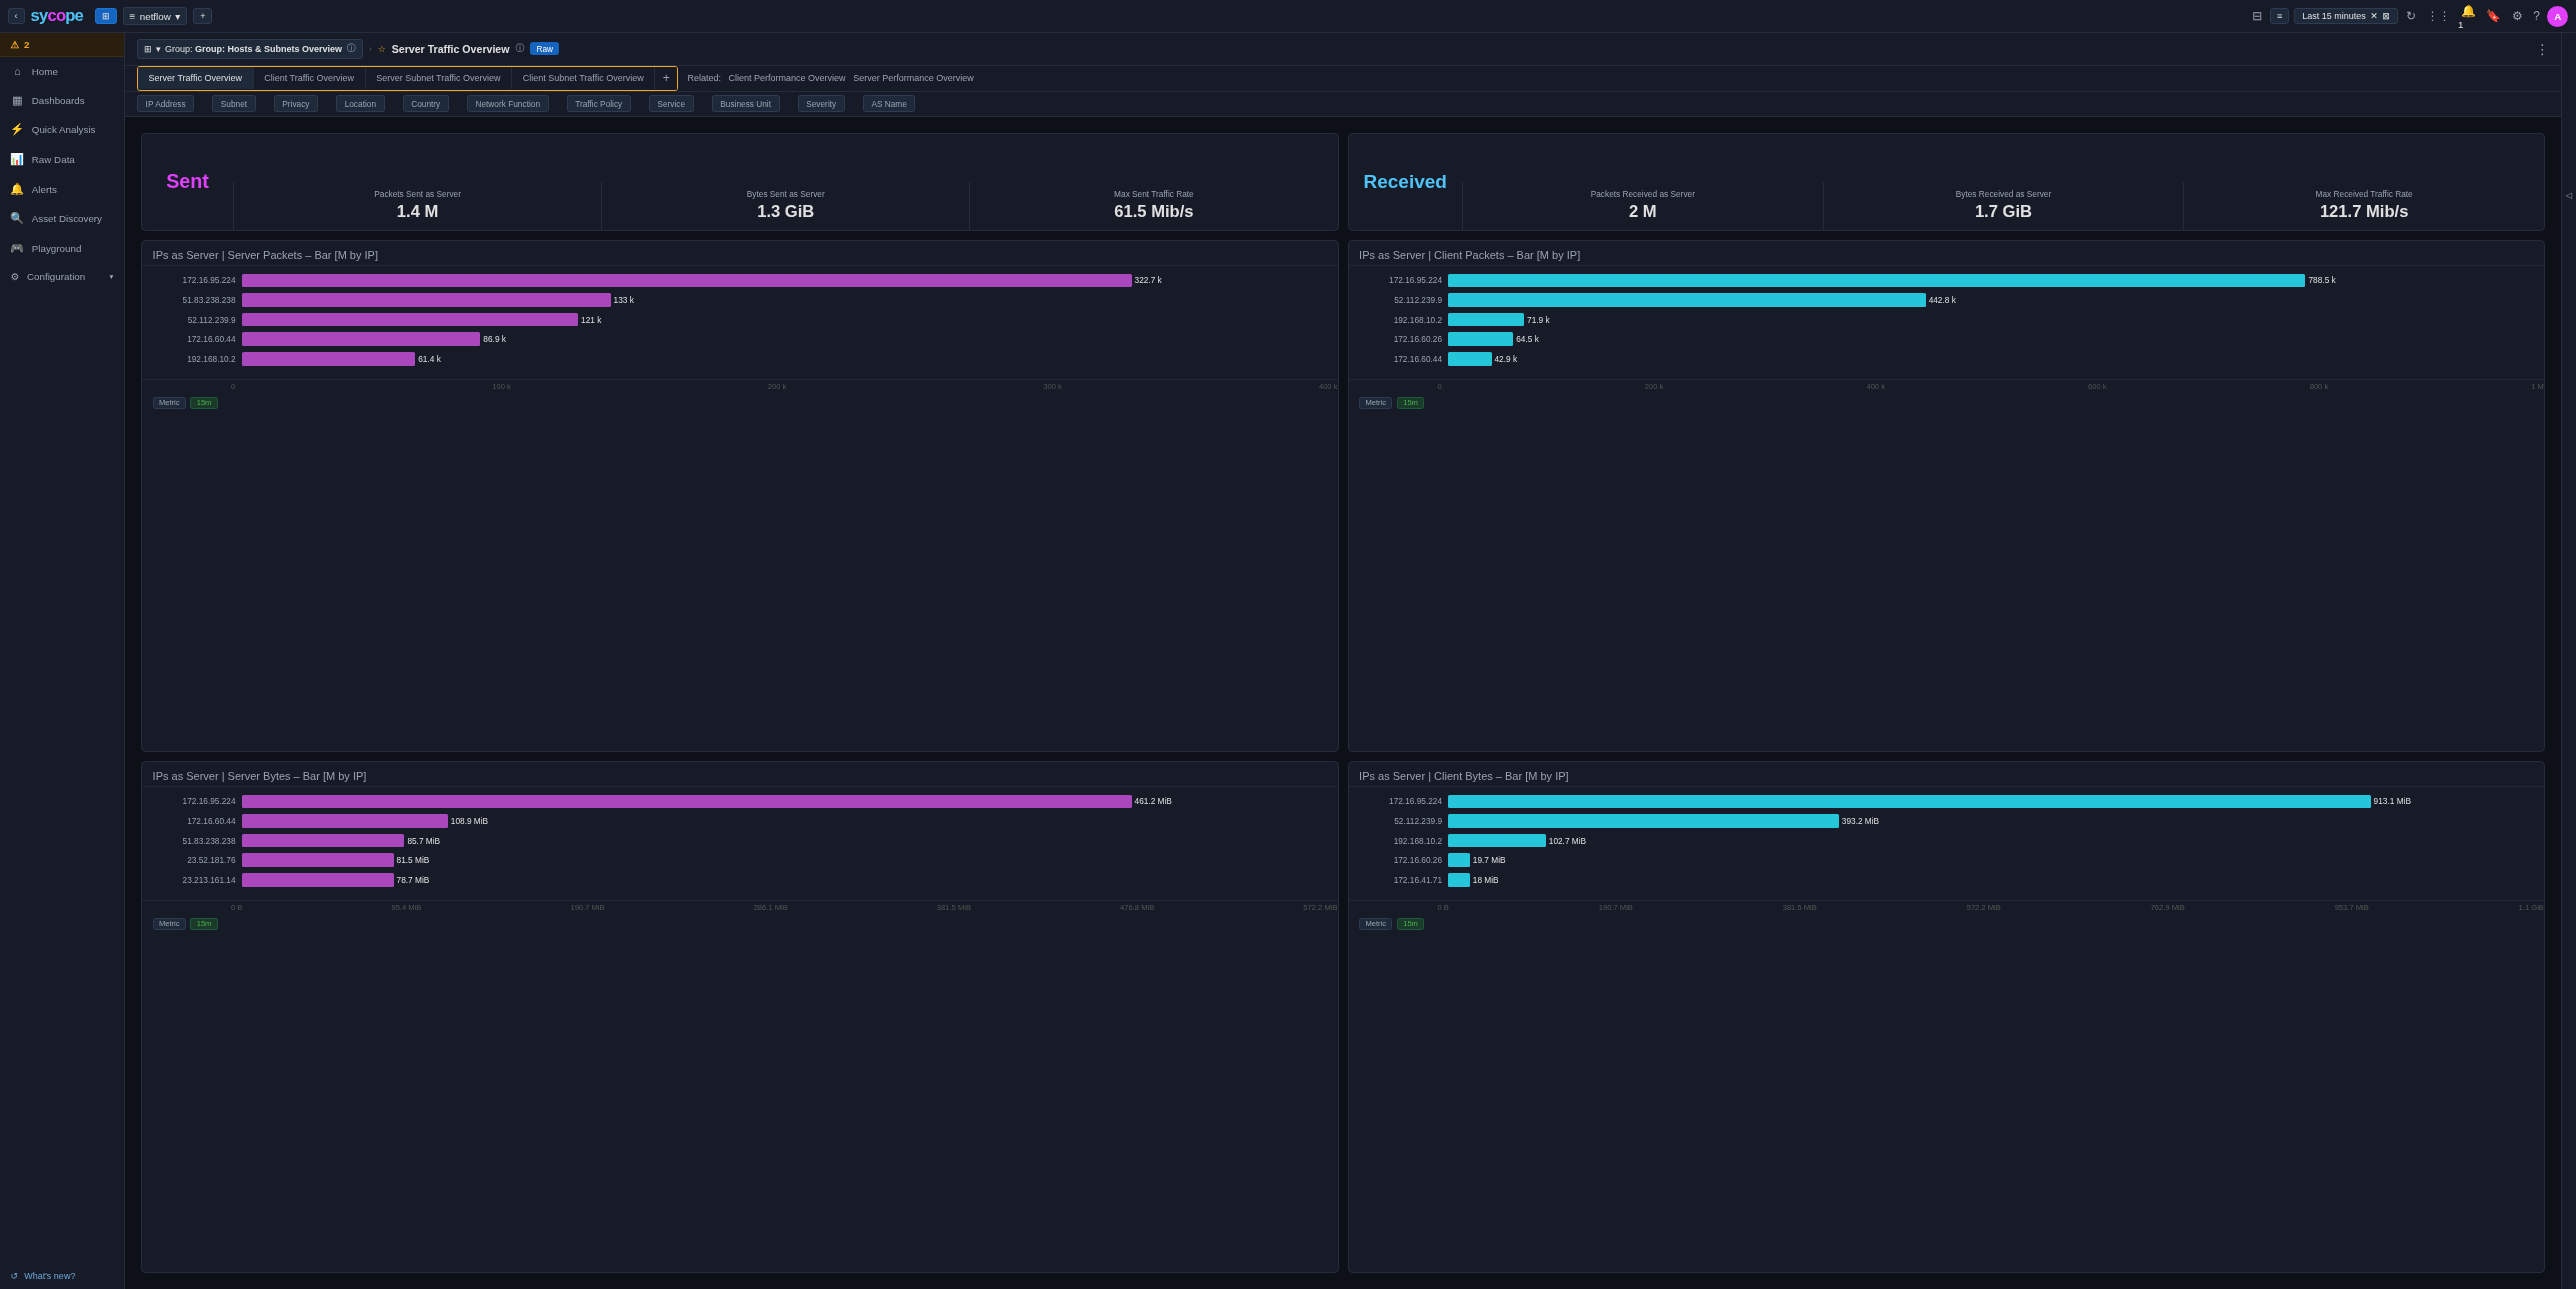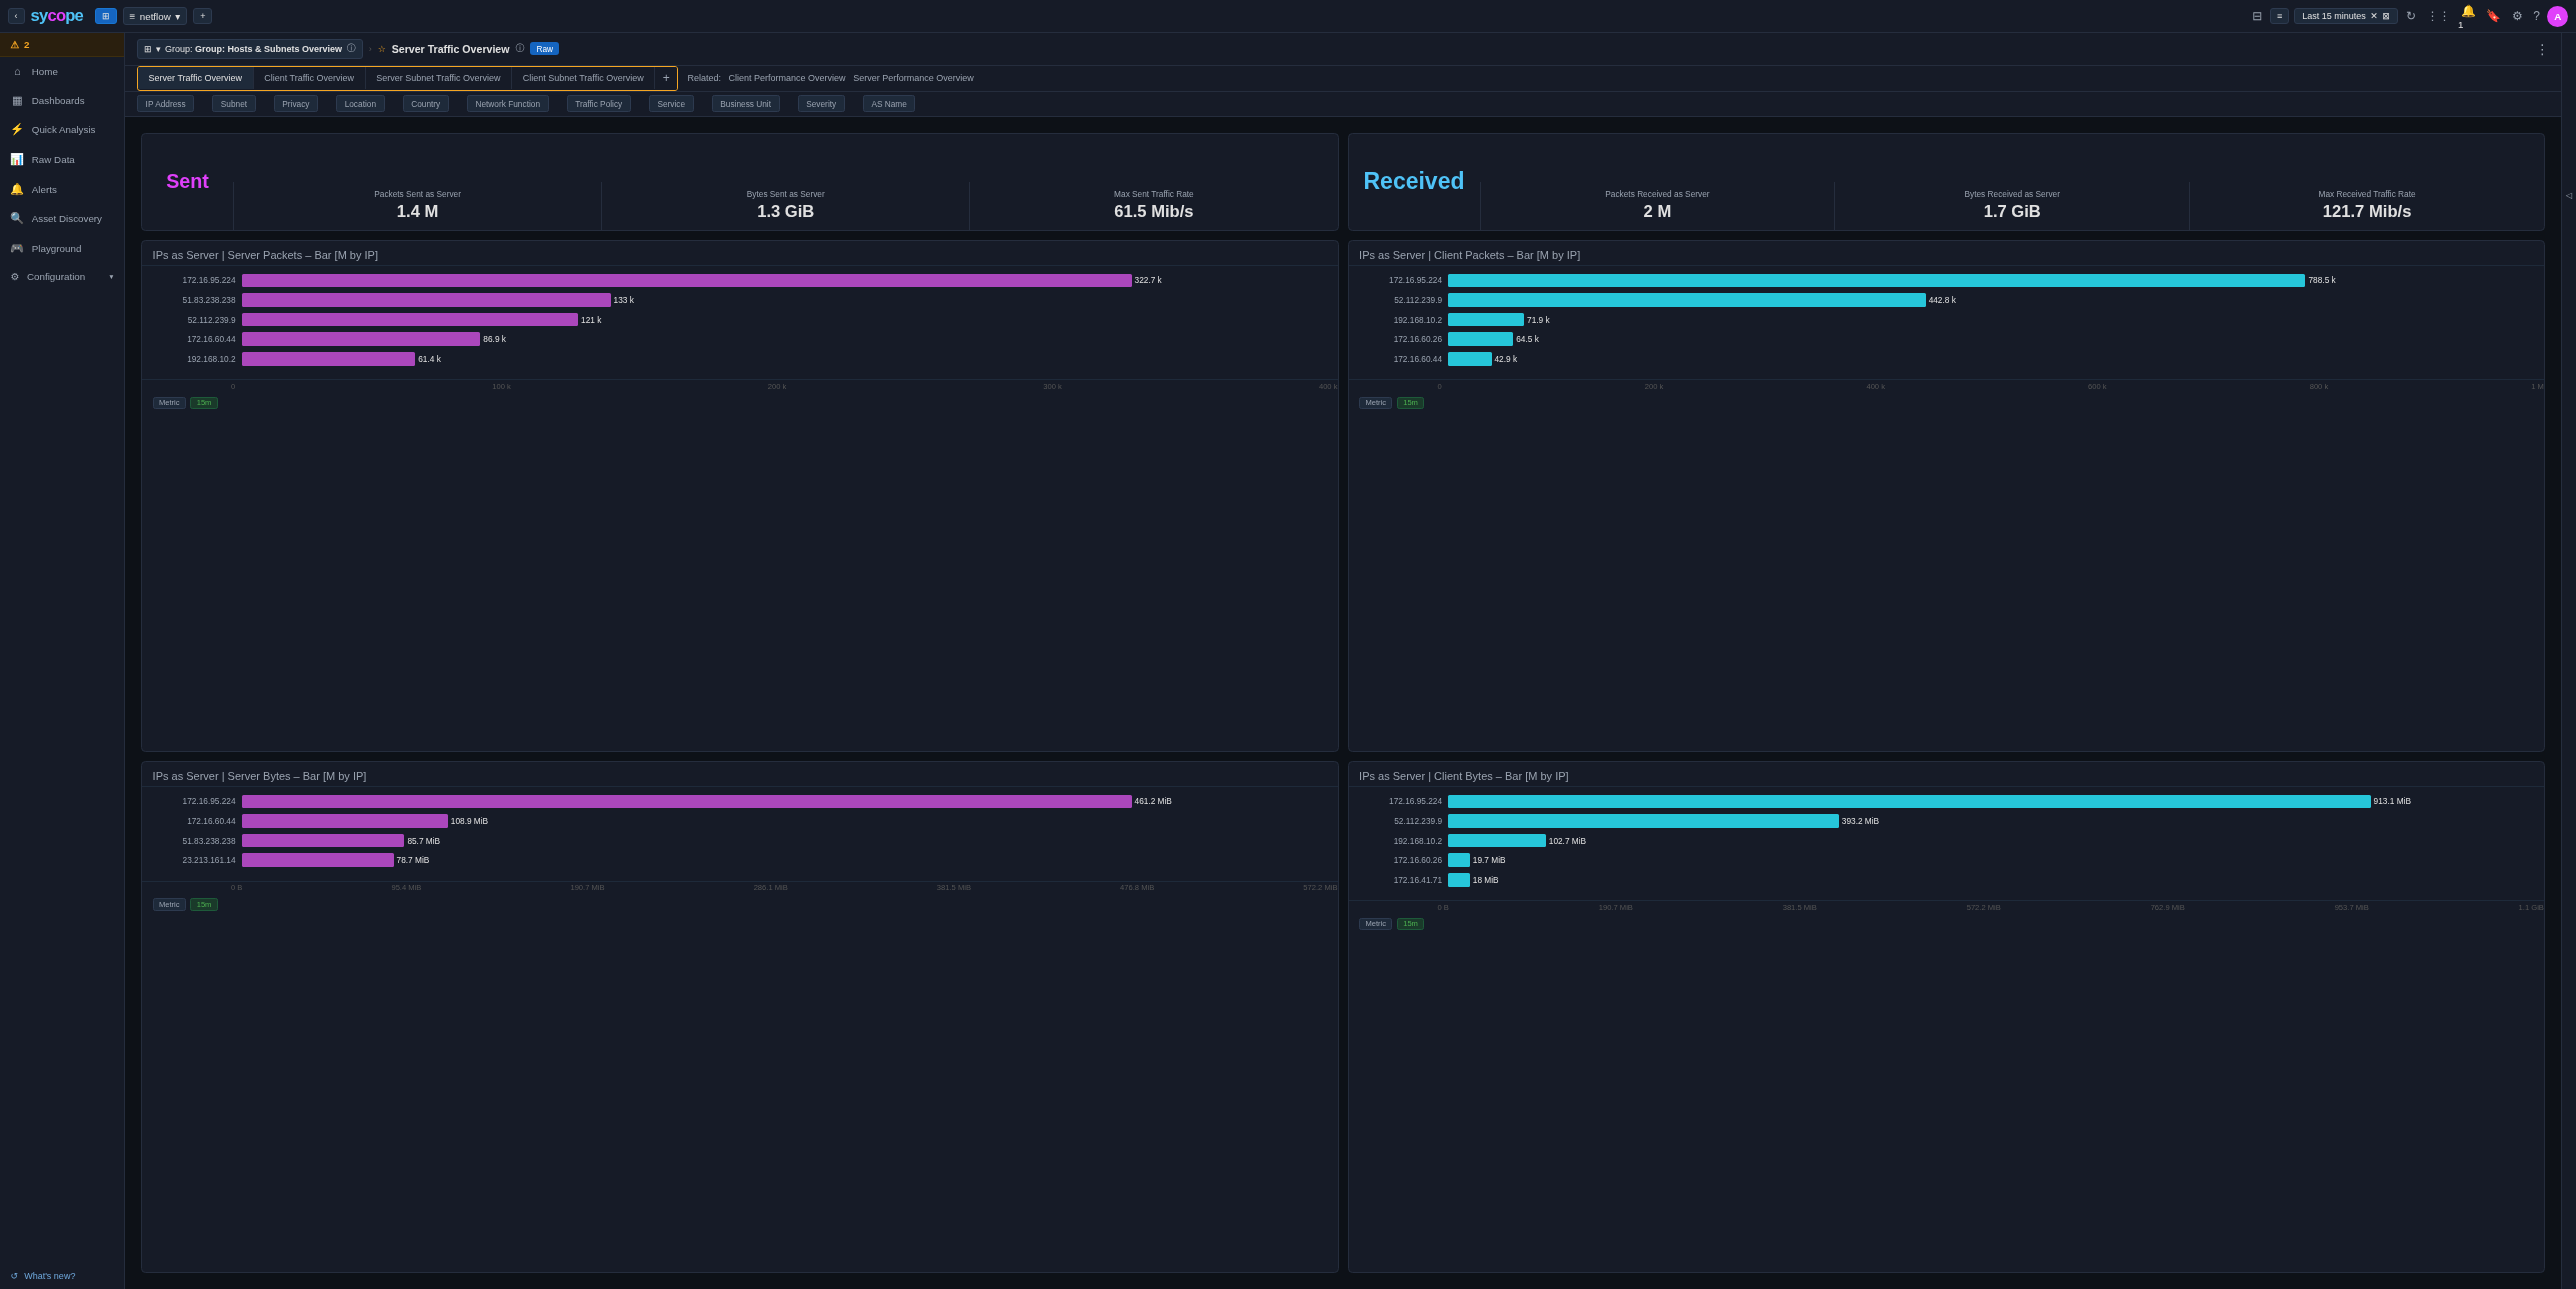--- a/index.html
+++ b/index.html
@@ -294,21 +294,21 @@
       overflow: hidden;
     }
     .stat-main {
       display: flex;
       align-items: center;
       justify-content: center;
       padding: 12px 15px;
       min-width: 91px;
     }
     .stat-main.sent { color: #e040fb; font-size: 19.7px; font-weight: bold; }
-    .stat-main.received { color: #4fc3f7; font-size: 23px; font-weight: bold; }
+    .stat-main.received { color: #4fc3f7; font-size: 19px; font-weight: bold; }
     .stat-items {
       display: flex;
       flex: 1;
       margin-top: 48px;
     }
     .stat-item {
       flex: 1;
       display: flex;
       flex-direction: column;
       align-items: center;
@@ -745,20 +745,28 @@
               </div>
               <div class="bar-row">
                 <div class="bar-ip">51.83.238.238</div>
                 <div class="bar-track">
                   <div class="bar-fill purple" style="width: 15%;">
                     <span class="bar-label">85.7 MiB</span>
                   </div>
                 </div>
               </div>
               <div class="bar-row">
+                <div class="bar-ip">23.52.181.76</div>
+                <div class="bar-track">
+                  <div class="bar-fill purple" style="width: 14%;">
+                    <span class="bar-label">81.5 MiB</span>
+                  </div>
+                </div>
+              </div>
+              <div class="bar-row">
                 <div class="bar-ip">23.213.161.14</div>
                 <div class="bar-track">
                   <div class="bar-fill purple" style="width: 14%;">
                     <span class="bar-label">78.7 MiB</span>
                   </div>
                 </div>
               </div>
             </div>
           <div class="chart-axis" id="server-bytes-axis">
               <span>0 B</span>

